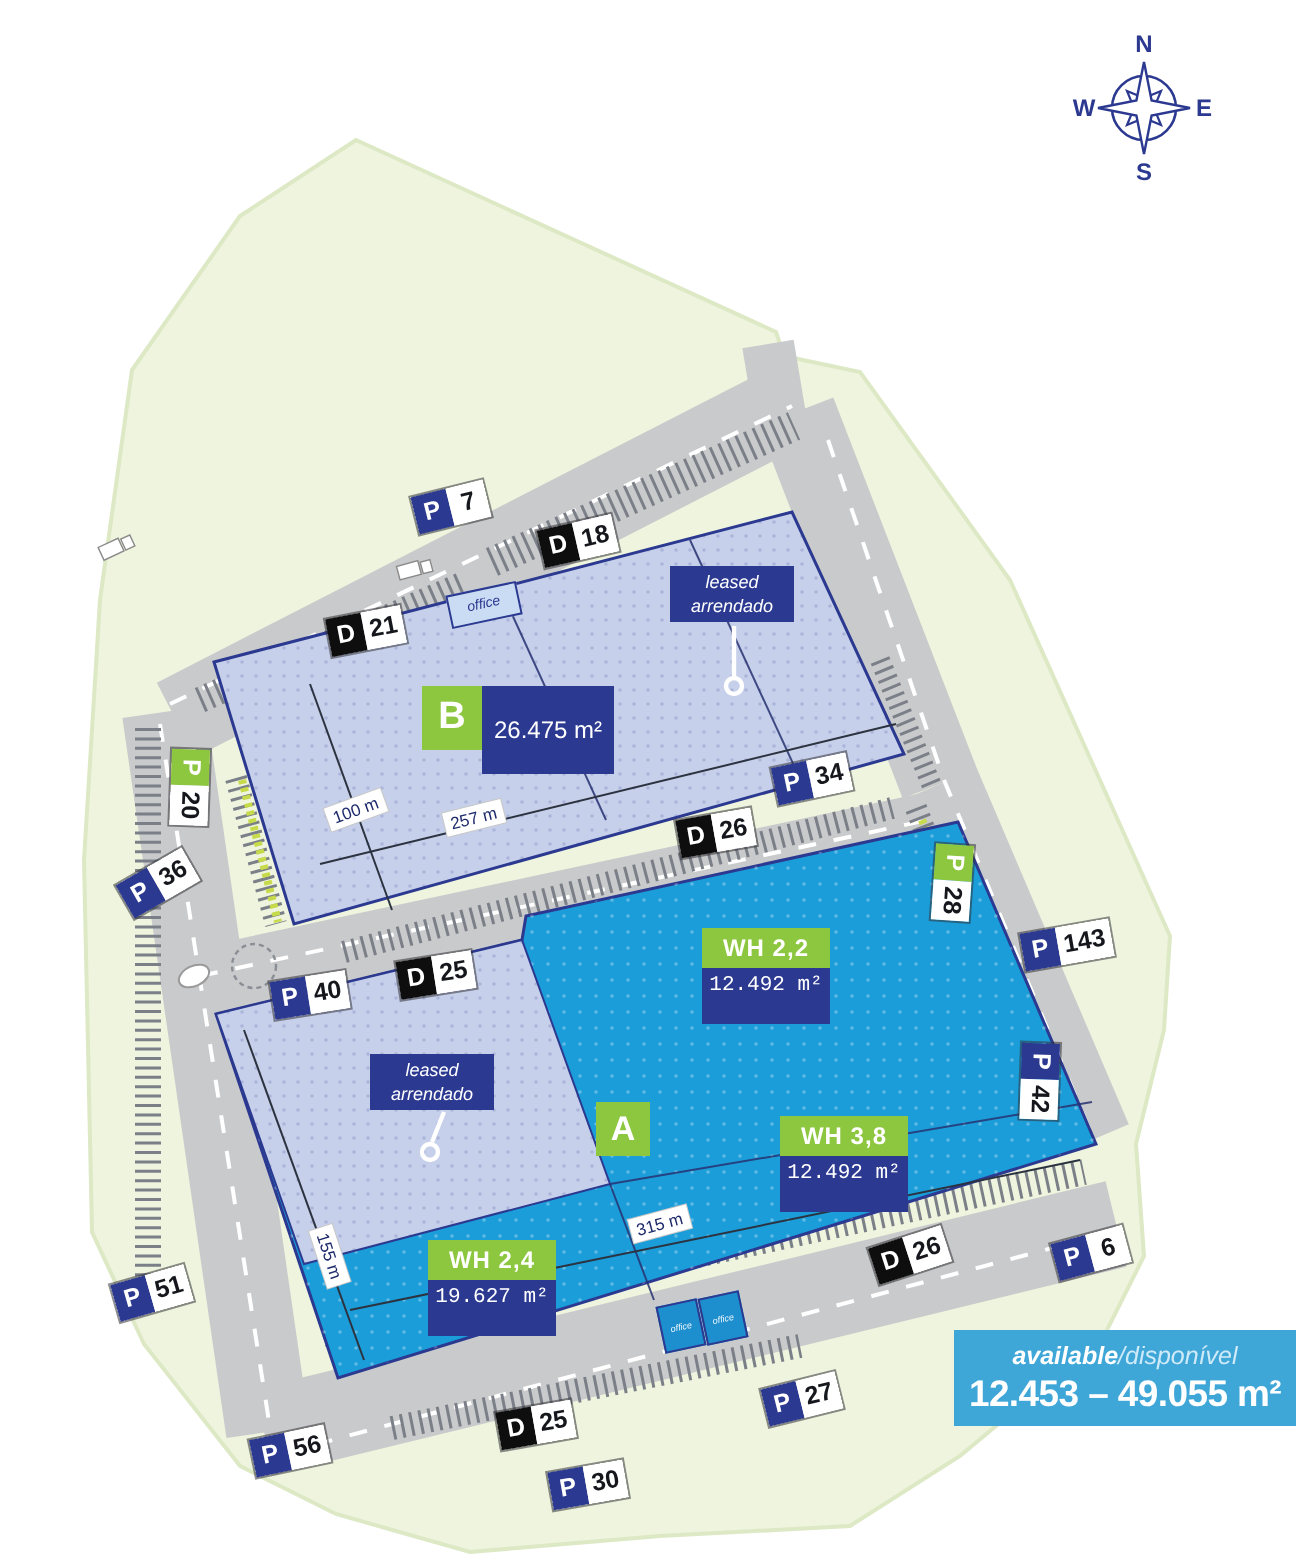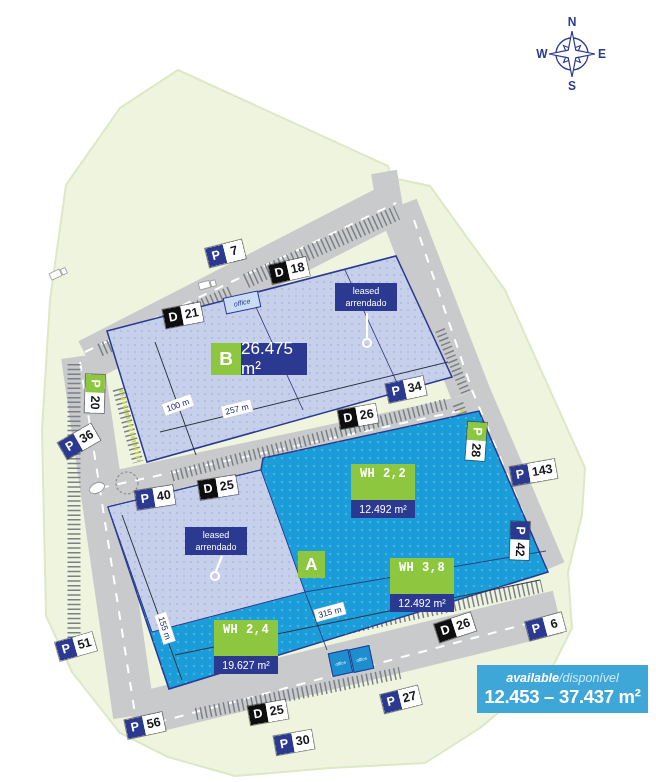--- a/index.html
+++ b/index.html
@@ -18,29 +18,29 @@
   .badge.vert{transform-origin:0 0;}
   .badge .key{width:18px;display:flex;align-items:center;justify-content:center;color:#fff;}
   .badge .num{background:#fff;color:#15171c;display:flex;align-items:center;justify-content:center;
               padding:0 3px;min-width:13px;}
   .badge.blue .key{background:var(--navy);}
   .badge.green .key{background:var(--green);}
   .badge.black .key{background:#0e0e0e;}
 
   
   .unit{position:absolute;display:flex;flex-direction:column;width:64px;text-align:center;}
-  .unit .nm{background:var(--green);color:#fff;font-weight:bold;font-size:12px;height:36px;
-            line-height:20px;letter-spacing:.5px;font-family:Liberation Mono, monospace;}
-  .unit .ar{background:var(--navy);color:#fff;font-size:10.5px;height:18px;line-height:18px;}
+  .unit .nm{background:var(--green);color:#fff;font-weight:bold;font-size:12px;height:20px;
+            line-height:20px;letter-spacing:.5px;}
+  .unit .ar{background:var(--navy);color:#fff;font-size:10.5px;height:28px;line-height:18px;font-family:Liberation Mono, monospace;}
   .bigbox{position:absolute;display:flex;}
   .bigbox .letter{background:var(--green);color:#fff;font-weight:bold;display:flex;
                   align-items:center;justify-content:center;}
   .bigbox .area{background:var(--navy);color:#fff;display:flex;align-items:center;justify-content:center;}
 
-  .leased{position:absolute;width:58px;background:var(--navy);color:#fff;
+  .leased{position:absolute;width:58px;background:var(--navy);color:#fff;font-style:italic;
           font-size:9px;line-height:12px;text-align:center;padding:2px 2px;}
 
   .dim{position:absolute;background:#fff;color:#1d2a6b;font-size:8.5px;line-height:12px;
        padding:0 3px;white-space:nowrap;transform:rotate(var(--r,0deg));
        box-shadow:0 0 0 .5px #c8c8c8;}
 
   .office{position:absolute;display:flex;align-items:center;justify-content:center;
           font-style:italic;transform:rotate(var(--r,0deg));}
   .office.on-b{width:34px;height:15px;background:#c9dcf4;border:1px solid var(--navy);
                color:var(--navy);font-size:7px;}
@@ -164,21 +164,21 @@
     </g>
   </svg>
 
   <span class="cdir" style="left:572px;top:22px">N</span>
   <span class="cdir" style="left:602px;top:54px">E</span>
   <span class="cdir" style="left:572px;top:86px">S</span>
   <span class="cdir" style="left:542px;top:54px">W</span>
 
   <div class="bigbox" style="left:211px;top:343px">
     <span class="letter" style="width:30px;height:32px;font-size:19px">B</span>
-    <span class="area" style="width:66px;height:32px;font-size:17px">26.475 m²</span>
+    <span class="area" style="width:66px;height:44px;font-size:12px">26.475 m²</span>
   </div>
 
   <div class="bigbox" style="left:298px;top:551px">
     <span class="letter" style="width:27px;height:27px;font-size:17px">A</span>
   </div>
 
   <div class="unit" style="left:351px;top:464px">
     <span class="nm">WH 2,2</span>
     <span class="ar">12.492 m²</span>
   </div>
@@ -283,16 +283,16 @@
     </div>
   <div class="badge blue" style="left:275px;top:733px;--r:-10deg">
       <span class="key">P</span>
       <span class="num">30</span>
     </div>
 
   <div class="avail">
     <div class="l1">
       <span class="en">available</span><span class="pt">/disponível</span>
     </div>
-    <div class="l2">12.453 – 37.437 m²</div>
+    <div class="l2">12.453 – 49.055 m²</div>
   </div>
 
 </div>
 
 </body></html>

